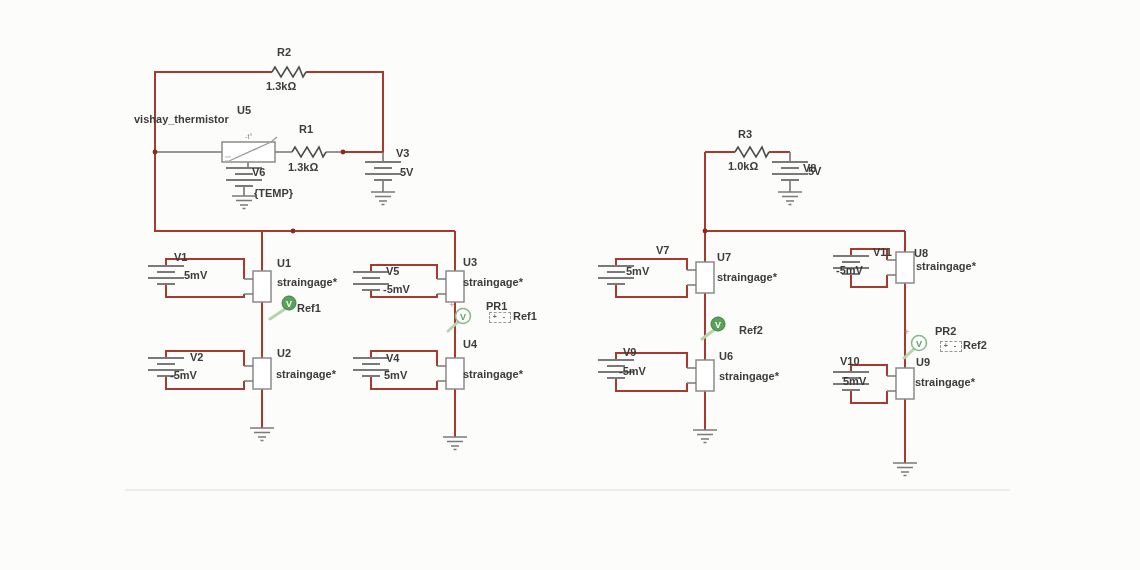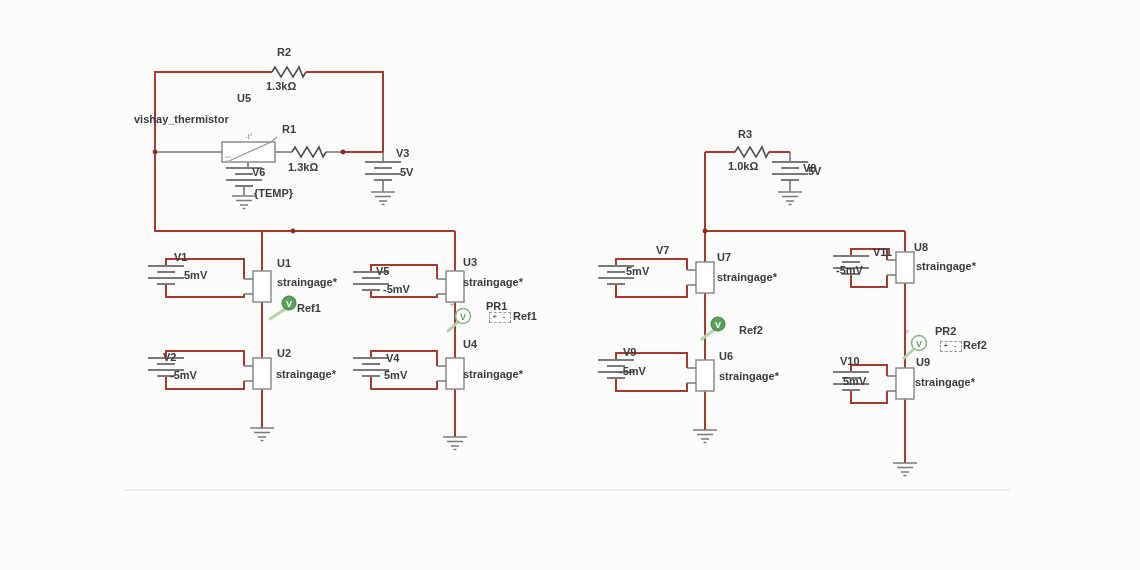--- a/index.html
+++ b/index.html
@@ -145,40 +145,40 @@
     <g fill="#8e271f">
       <circle cx="155" cy="152" r="2.4"></circle>
       <circle cx="343" cy="152" r="2.4"></circle>
       <circle cx="293" cy="231" r="2.4"></circle>
       <circle cx="705" cy="231" r="2.4"></circle>
     </g>
   </svg>
 
   <div class="lbl" style="left:277px;top:46px">R2</div>
   <div class="lbl" style="left:266px;top:80px">1.3kΩ</div>
-  <div class="lbl" style="left:237px;top:92px">U5</div>
+  <div class="lbl" style="left:237px;top:104px">U5</div>
   <div class="lbl" style="left:134px;top:113px">vishay_thermistor</div>
-  <div class="lbl" style="left:282px;top:123px">R1</div>
+  <div class="lbl" style="left:299px;top:123px">R1</div>
   <div class="lbl" style="left:288px;top:161px">1.3kΩ</div>
   <div class="lbl" style="left:396px;top:147px">V3</div>
   <div class="lbl" style="left:400px;top:166px">5V</div>
   <div class="lbl" style="left:252px;top:166px">V6</div>
   <div class="lbl" style="left:254px;top:187px">{TEMP}</div>
 
   <div class="lbl" style="left:174px;top:251px">V1</div>
   <div class="lbl" style="left:184px;top:269px">5mV</div>
-  <div class="lbl" style="left:163px;top:351px">V2</div>
+  <div class="lbl" style="left:190px;top:351px">V2</div>
   <div class="lbl" style="left:170px;top:369px">-5mV</div>
   <div class="lbl" style="left:277px;top:257px">U1</div>
   <div class="lbl" style="left:277px;top:276px">straingage*</div>
   <div class="lbl" style="left:297px;top:302px">Ref1</div>
   <div class="lbl" style="left:277px;top:347px">U2</div>
   <div class="lbl" style="left:276px;top:368px">straingage*</div>
 
-  <div class="lbl" style="left:376px;top:265px">V5</div>
+  <div class="lbl" style="left:386px;top:265px">V5</div>
   <div class="lbl" style="left:383px;top:283px">-5mV</div>
   <div class="lbl" style="left:386px;top:352px">V4</div>
   <div class="lbl" style="left:384px;top:369px">5mV</div>
   <div class="lbl" style="left:463px;top:256px">U3</div>
   <div class="lbl" style="left:463px;top:276px">straingage*</div>
   <div class="lbl" style="left:486px;top:300px">PR1</div>
   <div class="pbox" style="left:489px;top:312px">+ -</div>
   <div class="lbl" style="left:513px;top:310px">Ref1</div>
   <div class="lbl" style="left:463px;top:338px">U4</div>
   <div class="lbl" style="left:463px;top:368px">straingage*</div>
@@ -193,21 +193,21 @@
   <div class="lbl" style="left:717px;top:251px">U7</div>
   <div class="lbl" style="left:717px;top:271px">straingage*</div>
   <div class="lbl" style="left:739px;top:324px">Ref2</div>
   <div class="lbl" style="left:623px;top:346px">V9</div>
   <div class="lbl" style="left:619px;top:365px">-5mV</div>
   <div class="lbl" style="left:719px;top:350px">U6</div>
   <div class="lbl" style="left:719px;top:370px">straingage*</div>
 
   <div class="lbl" style="left:873px;top:246px">V11</div>
   <div class="lbl" style="left:836px;top:264px">-5mV</div>
-  <div class="lbl" style="left:914px;top:241px">U8</div>
+  <div class="lbl" style="left:914px;top:247px">U8</div>
   <div class="lbl" style="left:916px;top:260px">straingage*</div>
   <div class="lbl" style="left:935px;top:325px">PR2</div>
   <div class="pbox" style="left:940px;top:341px">+ -</div>
   <div class="lbl" style="left:963px;top:339px">Ref2</div>
   <div class="lbl" style="left:840px;top:355px">V10</div>
   <div class="lbl" style="left:843px;top:375px">5mV</div>
   <div class="lbl" style="left:916px;top:356px">U9</div>
   <div class="lbl" style="left:915px;top:376px">straingage*</div>
 
   <div class="sheet-edge"></div>

